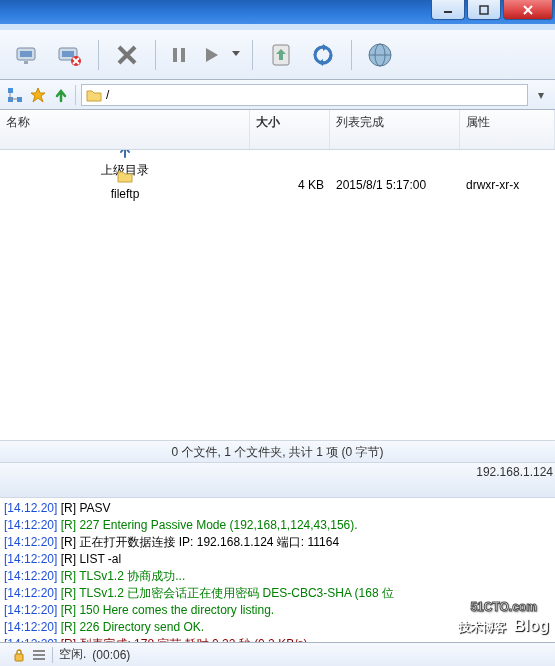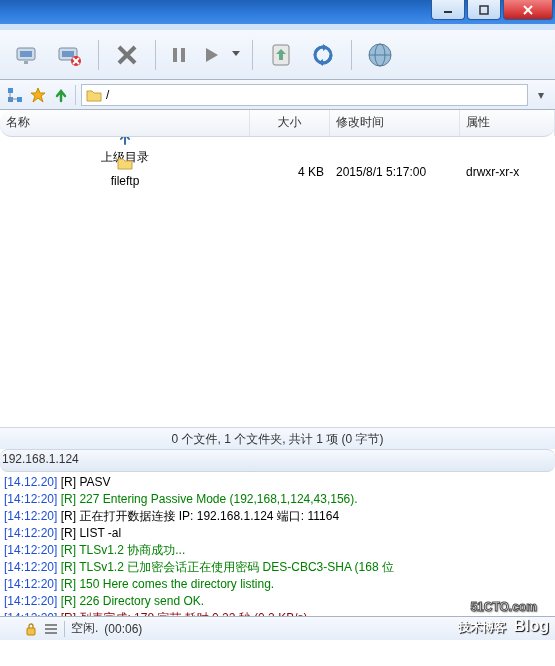--- a/index.html
+++ b/index.html
@@ -17,46 +17,46 @@
 .tb-sep { width: 1px; height: 30px; background: #b8c4d4; margin: 0 4px; }
 .tb-icon { width: 26px; height: 26px; display: flex; align-items: center; justify-content: center; cursor: pointer; border-radius: 3px; }
 .tb-icon.big { width: 36px; height: 36px; }
 
 .navbar { height: 30px; background: linear-gradient(#f6f9fe, #e6eef9); border-bottom: 1px solid #a8b4c4; display: flex; align-items: center; gap: 5px; padding: 0 6px; }
 .nav-icon { width: 18px; height: 18px; display: flex; align-items: center; justify-content: center; cursor: pointer; }
 .path-box { flex: 1; display: flex; align-items: center; background: #fff; border: 1px solid #b3c0d2; height: 22px; padding: 0 4px; gap: 4px; }
 .path-box input { border: none; outline: none; flex: 1; font-size: 12px; }
 .dropdown-arrow { width: 16px; color: #555; cursor: pointer; text-align: center; }
 
-.list-header { height: 27px; background: linear-gradient(#fdfdfe, #eef2f8); border-bottom: 1px solid #cfd7e3; display: flex; border-radius: 12px; }
+.list-header { height: 40px; background: linear-gradient(#fdfdfe, #eef2f8); border-bottom: 1px solid #cfd7e3; display: flex; }
 .col { border-right: 1px solid #e0e4ec; padding: 4px 6px; color: #333; }
 .col.name { width: 250px; }
-.col.size { width: 80px; text-align: center; }
+.col.size { width: 80px; text-align: left; font-weight: bold; }
 .col.modified { width: 130px; }
 .col.attr { flex: 1; }
 
 .list-body { height: 290px; background: #fff; overflow-y: auto; }
 .row { display: flex; height: 23px; align-items: center; }
 .row .cell { padding: 2px 6px; }
 .row .cell.name { width: 250px; display: flex; align-items: center; gap: 4px; flex-direction: column; }
 .row .cell.size { width: 80px; text-align: right; }
 .row .cell.modified { width: 130px; }
 .row .cell.attr { flex: 1; }
 
 .summary { height: 22px; background: linear-gradient(#f6f9fe, #e6eef9); border-top: 1px solid #cfd7e3; text-align: center; padding: 3px; color: #333; }
-.ip-bar { height: 23px; background: linear-gradient(#f6f9fe, #e0e9f5); border-top: 1px solid #cfd7e3; border-bottom: 1px solid #cfd7e3; text-align: left; padding: 2px; color: #333; border-radius: 8px; }
+.ip-bar { height: 36px; background: linear-gradient(#f6f9fe, #e0e9f5); border-top: 1px solid #cfd7e3; border-bottom: 1px solid #cfd7e3; text-align: right; padding: 2px; color: #333; }
 
 .log-panel { height: 144px; background: #fff; overflow-y: auto; padding: 2px 4px; font-family: Tahoma, sans-serif; font-size: 12px; line-height: 17px; }
 .log-line { white-space: nowrap; }
 .log-line .ts { color: #1d4ed8; }
 .log-green { color: #008000; }
 .log-black { color: #000; }
 .log-darkred { color: #8b0000; }
 
-.statusbar { height: 24px; background: linear-gradient(#f6f9fe, #e6eef9); border-top: 1px solid #a8b4c4; display: flex; align-items: center; gap: 6px; padding: 0 24px; color: #333; }
+.statusbar { height: 24px; background: linear-gradient(#f6f9fe, #e6eef9); border-top: 1px solid #a8b4c4; display: flex; align-items: center; gap: 6px; padding: 0 12px; color: #333; }
 .sb-sep { width: 1px; height: 16px; background: #b8c4d4; }
 
 .watermark { position: absolute; right: 6px; bottom: 30px; text-align: right; opacity: 0.95; pointer-events: none; }
 .watermark .big { font-family: Arial Black, Arial; font-size: 22px; font-weight: 900; color: #fff; -webkit-text-stroke: 1px #444; text-shadow: 1px 1px 2px rgba(0,0,0,0.6); text-align: center; }
 .watermark .small { font-size: 13px; color: #fff; text-shadow: 1px 1px 1px #000; font-weight: bold; }
 
 svg { display: block; }
 </style>
 </head>
 <body>
@@ -176,21 +176,21 @@
         </svg>
       </span>
     <input type="text" value="/" style="">
   </div>
   <div class="dropdown-arrow">▾</div>
 </div>
 
 <div class="list-header">
   <div class="col name">名称</div>
   <div class="col size">大小</div>
-  <div class="col modified">修改时间</div>
+  <div class="col modified">列表完成</div>
   <div class="col attr">属性</div>
 </div>
 
 <div class="list-body" id="file-list">
     <div class="row">
       <div class="cell name">
         <span>
           <svg width="16" height="14">
             <path d="M8 13 v-8 M4 8 l4 -5 l4 5" fill="none" stroke="#3a6ea5" stroke-width="2" stroke-linecap="round"></path>
           </svg>

